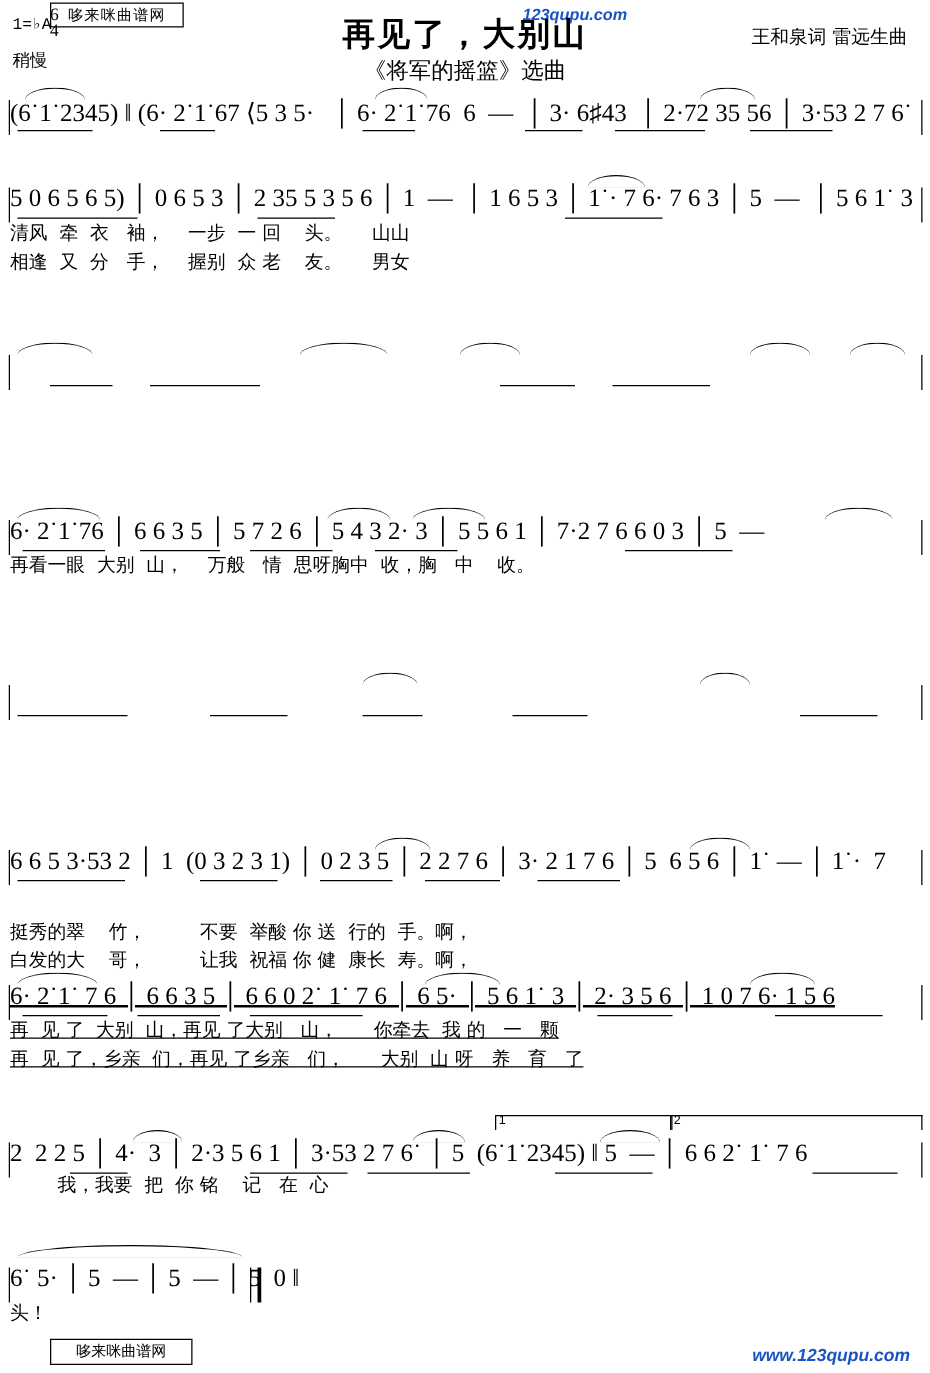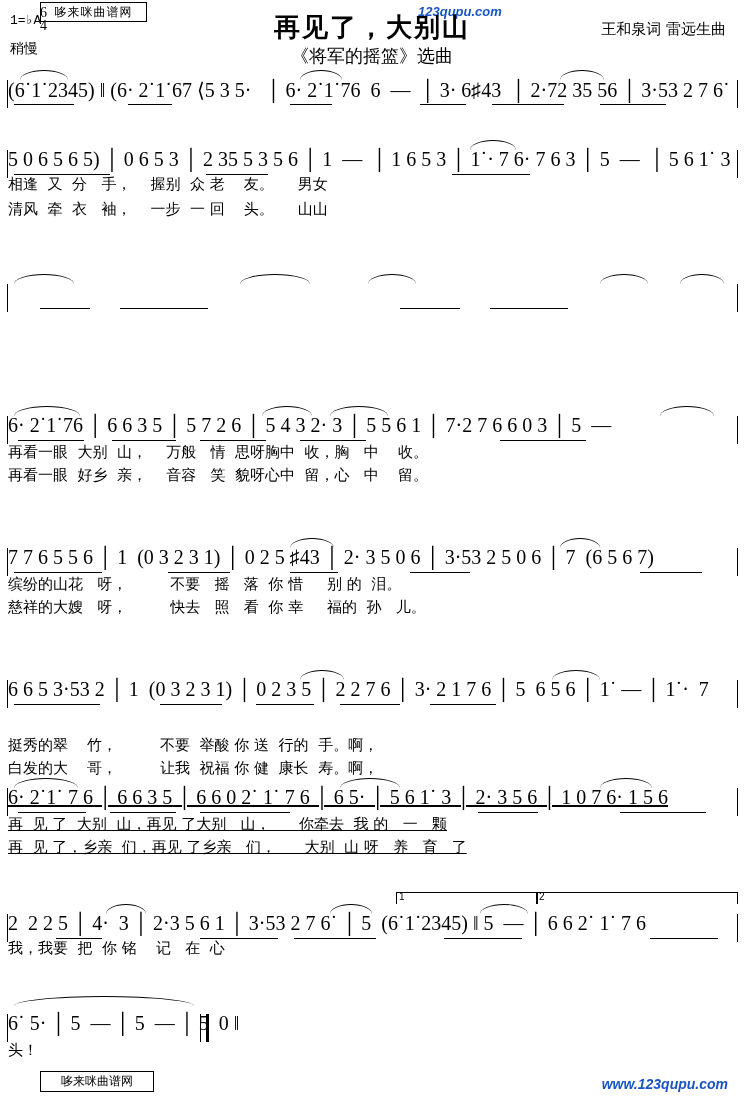--- a/index.html
+++ b/index.html
@@ -140,22 +140,22 @@
   <div class="beamline" style="left:128px;top:104px;width:44px;"></div>
   <div class="beamline" style="left:290px;top:104px;width:42px;"></div>
   <div class="beamline" style="left:420px;top:104px;width:46px;"></div>
   <div class="beamline" style="left:492px;top:104px;width:72px;"></div>
   <div class="beamline" style="left:600px;top:104px;width:66px;"></div>
   <div class="barline" style="left:7px;top:80px;height:28px;"></div>
   <div class="barline" style="left:737px;top:80px;height:28px;"></div>
 
   <div class="system" style="top:148px;">
     <div class="notes">5 0 6 5 6 5) │ 0 6 5 3 │ 2 35 5 3 5 6 │ 1  —  │ 1 6 5 3 │ 1˙· 7 6· 7 6 3 │ 5  —  │ 5 6 1˙ 3</div>
+    <div class="lyric" style="padding-top:6px;">清风  牵  衣   袖，    一步  一 回    头。     山山</div>
     <div class="lyric" style="padding-top:4px;">相逢  又  分   手，    握别  众 老    友。     男女</div>
-    <div class="lyric" style="padding-top:6px;">清风  牵  衣   袖，    一步  一 回    头。     山山</div>
   </div>
   <div class="slur" style="left:470px;top:140px;width:46px;"></div>
   <div class="beamline" style="left:14px;top:174px;width:96px;"></div>
   <div class="beamline" style="left:206px;top:174px;width:62px;"></div>
   <div class="beamline" style="left:452px;top:174px;width:78px;"></div>
   <div class="barline" style="left:7px;top:150px;height:28px;"></div>
   <div class="barline" style="left:737px;top:150px;height:28px;"></div>
 
   <div class="slur" style="left:14px;top:274px;width:60px;"></div>
   <div class="slur" style="left:240px;top:274px;width:70px;"></div>
@@ -165,39 +165,33 @@
   <div class="beamline" style="left:40px;top:308px;width:50px;"></div>
   <div class="beamline" style="left:120px;top:308px;width:88px;"></div>
   <div class="beamline" style="left:400px;top:308px;width:60px;"></div>
   <div class="beamline" style="left:490px;top:308px;width:78px;"></div>
   <div class="barline" style="left:7px;top:284px;height:28px;"></div>
   <div class="barline" style="left:737px;top:284px;height:28px;"></div>
 
   <div class="system" style="top:414px;">
     <div class="notes">6· 2˙1˙76 │ 6 6 3 5 │ 5 7 2 6 │ 5 4 3 2· 3 │ 5 5 6 1 │ 7·2 7 6 6 0 3 │ 5  —</div>
     <div class="lyric" style="padding-top:6px;">再看一眼  大别  山，    万般   情  思呀胸中  收，胸   中    收。</div>
-    <div class="lyric" style="padding-top:4px;">再看一眼  好乡  亲，    音容   笑  貌呀心中  留，心   中    留。</div>
   </div>
   <div class="slur" style="left:14px;top:406px;width:66px;"></div>
   <div class="slur" style="left:262px;top:406px;width:50px;"></div>
   <div class="slur" style="left:330px;top:406px;width:58px;"></div>
   <div class="slur" style="left:660px;top:406px;width:54px;"></div>
   <div class="beamline" style="left:18px;top:440px;width:66px;"></div>
   <div class="beamline" style="left:112px;top:440px;width:64px;"></div>
   <div class="beamline" style="left:200px;top:440px;width:66px;"></div>
   <div class="beamline" style="left:300px;top:440px;width:66px;"></div>
   <div class="beamline" style="left:500px;top:440px;width:86px;"></div>
   <div class="barline" style="left:7px;top:416px;height:28px;"></div>
   <div class="barline" style="left:737px;top:416px;height:28px;"></div>
 
-  <div class="system" style="top:546px;">
-    <div class="notes">7 7 6 5 5 6 │ 1  (0 3 2 3 1) │ 0 2 5 ♯43 │ 2· 3 5 0 6 │ 3·53 2 5 0 6 │ 7  (6 5 6 7)</div>
-    <div class="lyric" style="padding-top:6px;">缤纷的山花   呀，         不要   摇   落  你 惜     别 的  泪。</div>
-    <div class="lyric" style="padding-top:4px;">慈祥的大嫂   呀，         快去   照   看  你 幸     福的  孙   儿。</div>
-  </div>
   <div class="slur" style="left:290px;top:538px;width:44px;"></div>
   <div class="slur" style="left:560px;top:538px;width:40px;"></div>
   <div class="beamline" style="left:14px;top:572px;width:88px;"></div>
   <div class="beamline" style="left:168px;top:572px;width:62px;"></div>
   <div class="beamline" style="left:290px;top:572px;width:48px;"></div>
   <div class="beamline" style="left:410px;top:572px;width:60px;"></div>
   <div class="beamline" style="left:640px;top:572px;width:62px;"></div>
   <div class="barline" style="left:7px;top:548px;height:28px;"></div>
   <div class="barline" style="left:737px;top:548px;height:28px;"></div>
 
@@ -233,21 +227,21 @@
   <div class="barline" style="left:737px;top:788px;height:28px;"></div>
 
   <div class="volta" style="left:396px;top:892px;width:140px;">
     <span>1</span>
   </div>
   <div class="volta" style="left:536px;top:892px;width:200px;">
     <span>2</span>
   </div>
   <div class="system" style="top:912px;">
     <div class="notes">2  2 2 5 │ 4·  3 │ 2·3 5 6 1 │ 3·53 2 7 6˙ │ 5  (6˙1˙2345) ‖ 5  — │ 6 6 2˙ 1˙ 7 6</div>
-    <div class="lyric" style="padding-top:4px;">我，我要  把  你 铭    记   在  心</div>
+    <div class="lyric" style="padding-top:4px;margin-left:38px;">我，我要  把  你 铭    记   在  心</div>
   </div>
   <div class="slur" style="left:106px;top:904px;width:40px;"></div>
   <div class="slur" style="left:330px;top:904px;width:42px;"></div>
   <div class="slur" style="left:480px;top:904px;width:48px;"></div>
   <div class="beamline" style="left:56px;top:938px;width:46px;"></div>
   <div class="beamline" style="left:200px;top:938px;width:78px;"></div>
   <div class="beamline" style="left:294px;top:938px;width:82px;"></div>
   <div class="beamline" style="left:444px;top:938px;width:78px;"></div>
   <div class="beamline" style="left:650px;top:938px;width:68px;"></div>
   <div class="barline" style="left:7px;top:914px;height:28px;"></div>

